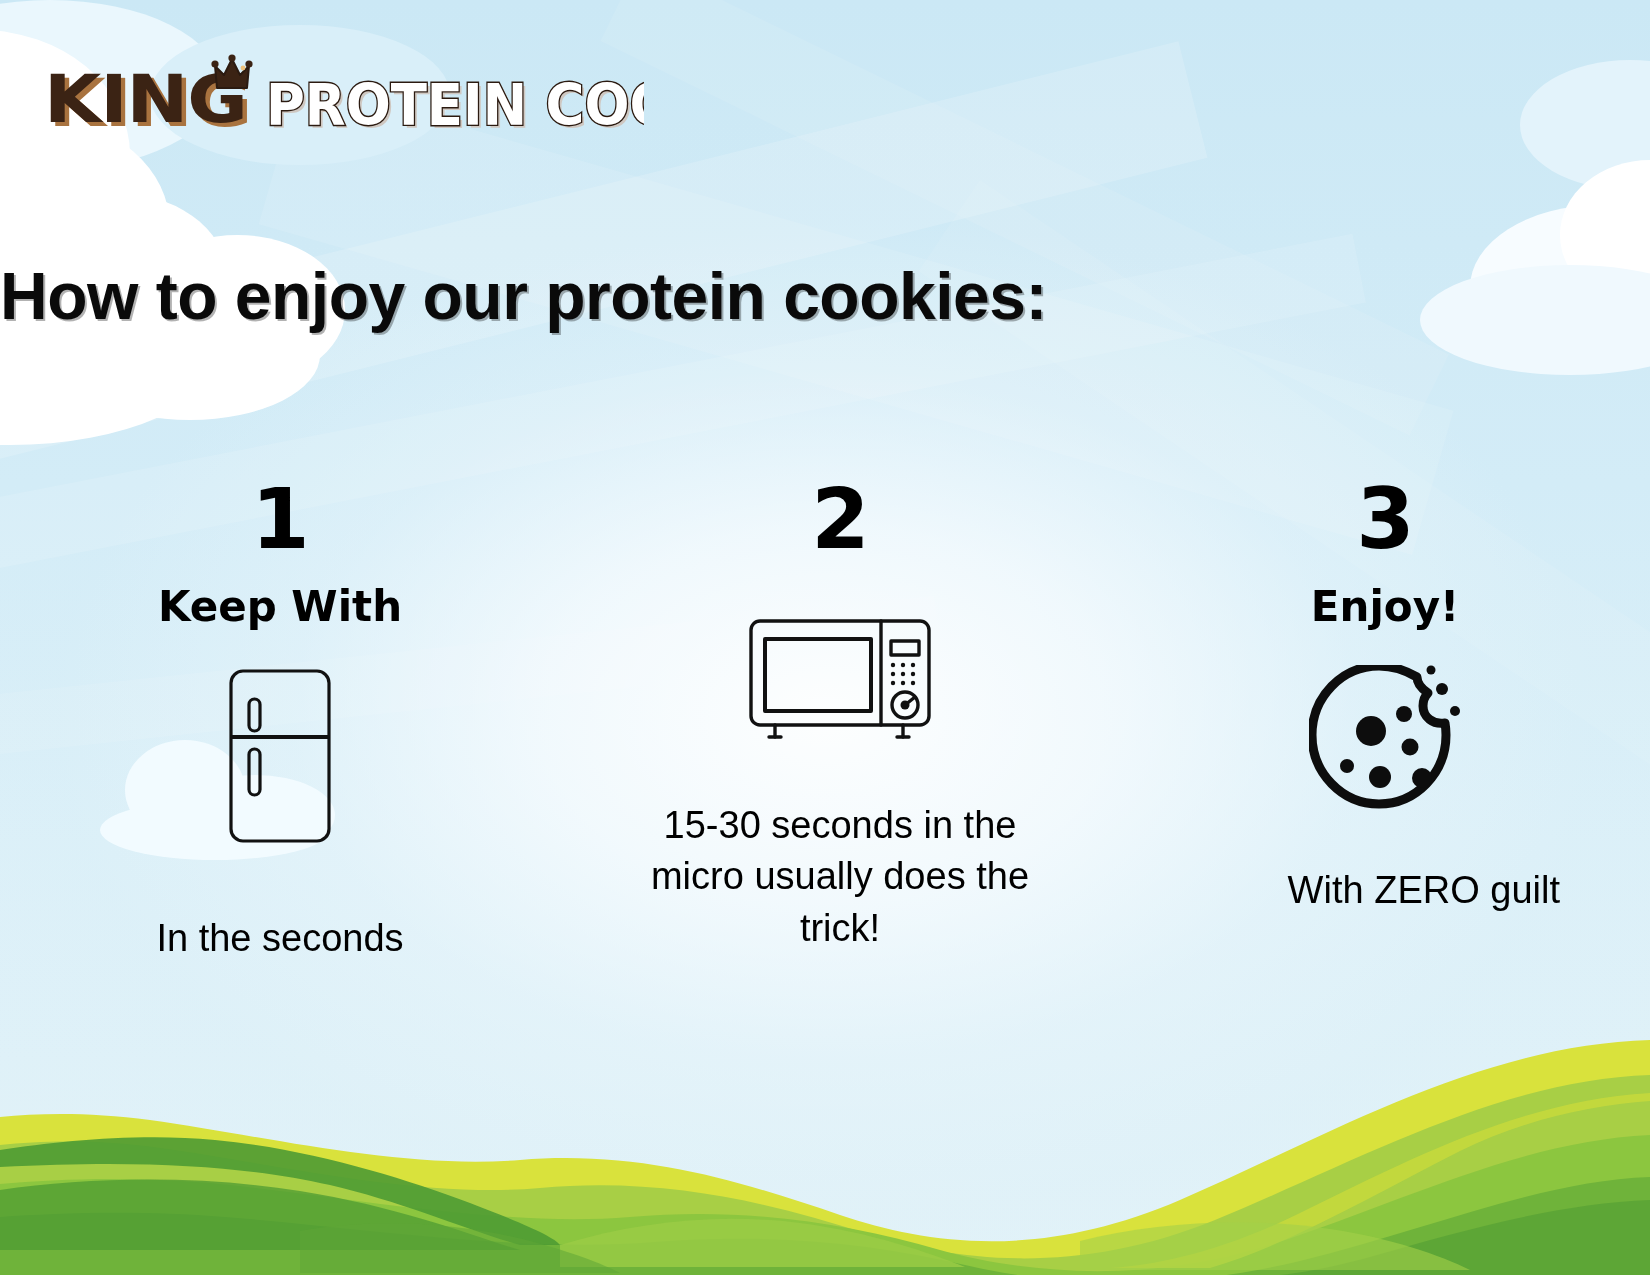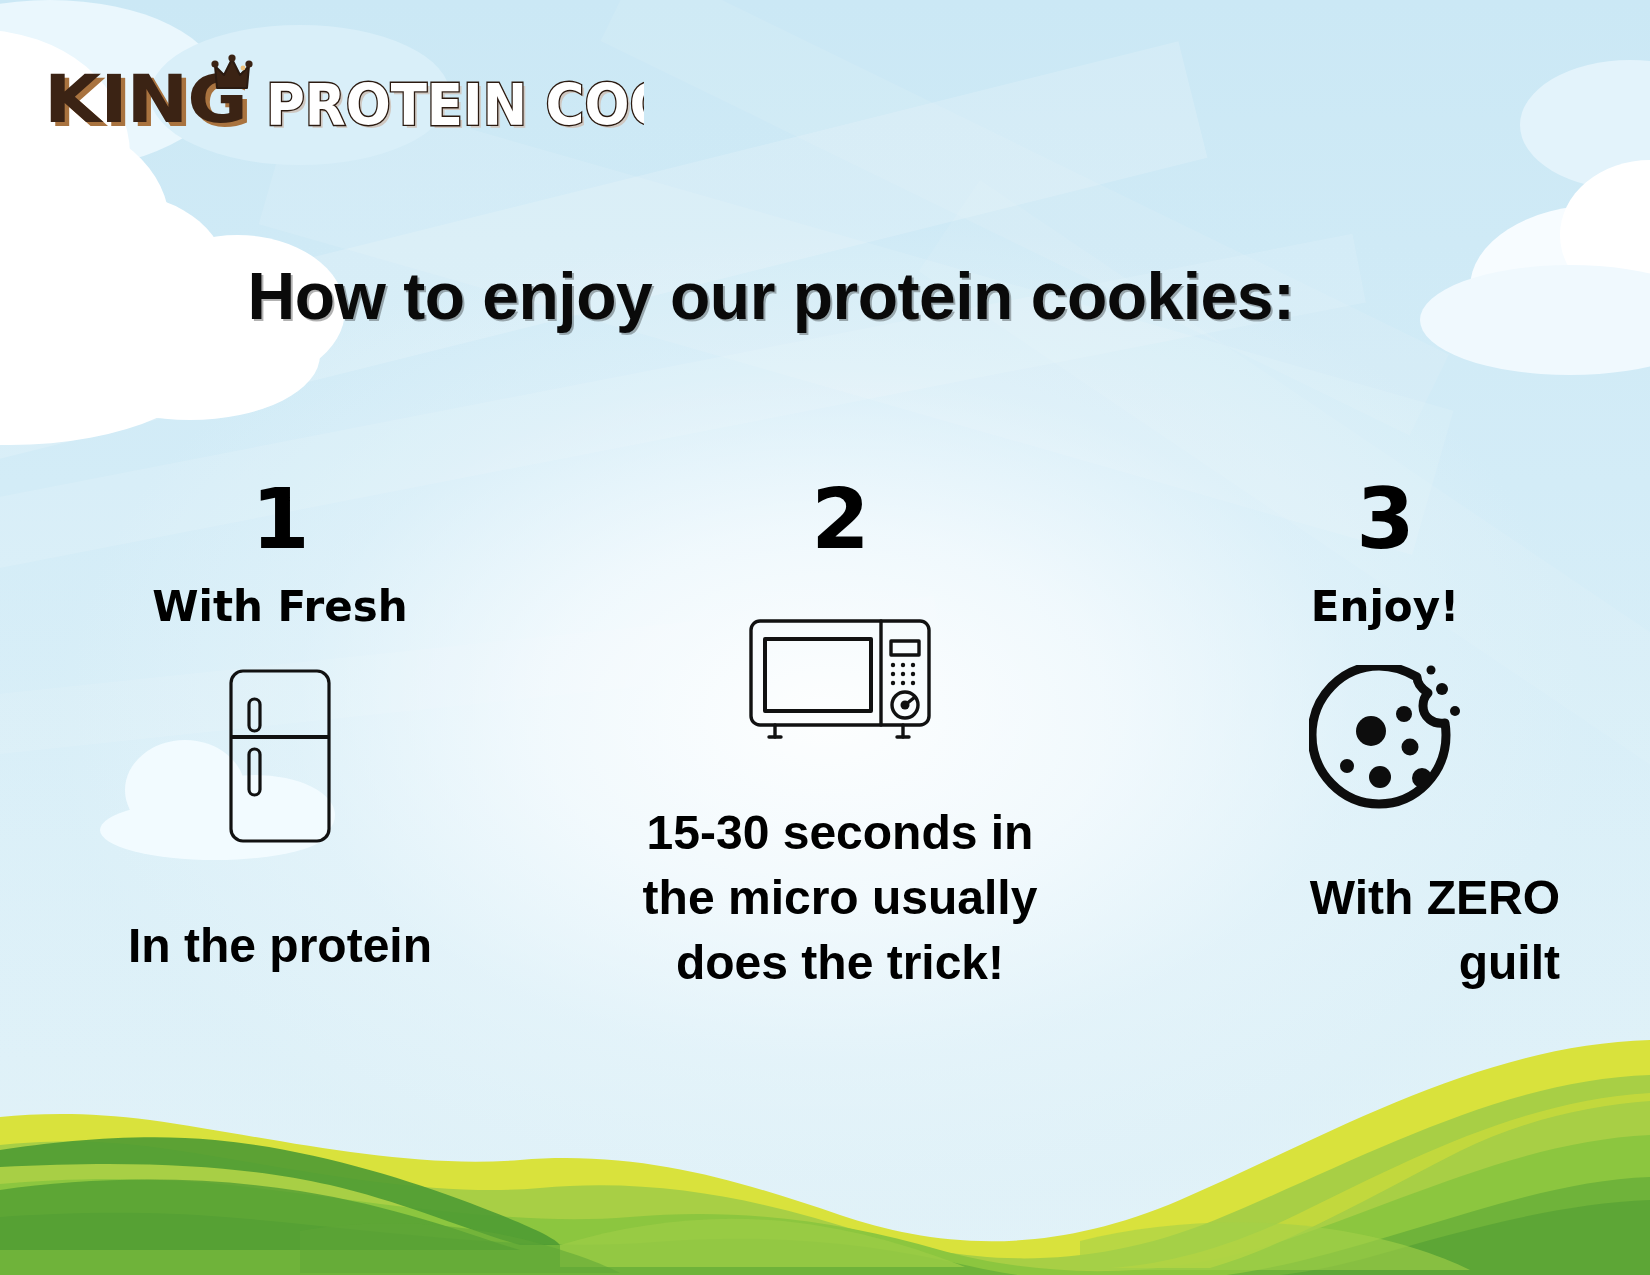--- a/index.html
+++ b/index.html
@@ -72,21 +72,20 @@
   .logo{
     position:absolute; left:44px; top:56px;
     height:80px;
     display:flex; align-items:flex-end;
   }
   .logo svg{ display:block; }
 
   
   .headline{
     position:absolute; left:0; top:258px; width:1542px;
-    text-align:center;
     font-family:"Liberation Sans", sans-serif;
     font-weight:700;
     font-size:66px;
     letter-spacing:-0.5px;
     color:#0a0a0a;
     text-shadow:2px 2px 0 rgba(0,0,0,.30);
     white-space:nowrap;
   }
 
   
@@ -121,22 +120,22 @@
   .step-icon{
     height:190px;
     display:flex; align-items:center; justify-content:center;
     margin-top:26px;
   }
   .step-icon svg{ display:block; }
 
   .step-desc{
     text-align:center;
     font-family:"Liberation Sans", sans-serif;
-    font-weight:700;
-    font-size:48px;
+    font-weight:400;
+    font-size:38px;
     line-height:1.36;
     color:#000;
     margin-top:18px;
   }
   .step.s1 .step-desc{ margin-top:62px; }
   .step.s2 .step-desc{ margin-top:24px; padding:0 60px; }
   .step.s3 .step-desc{ margin-top:30px; padding:0 90px;text-align:right; }
 
   .step.s1 .step-icon{ margin-top:30px; }
   .step.s3 .step-icon{ margin-top:14px; }
@@ -226,32 +225,32 @@
       </g>
     </svg>
   </div>
 
   <div class="headline">How to enjoy our protein cookies:</div>
 
   <div class="steps">
 
     <div class="step s1">
       <div class="step-num">1</div>
-      <div class="step-title">With Fresh</div>
+      <div class="step-title">Keep With</div>
       <div class="step-icon">
         <svg width="110" height="178" viewBox="0 0 110 178">
           <g fill="none" stroke="#111" stroke-width="3.2" stroke-linejoin="round">
             <rect x="6" y="4" width="98" height="170" rx="12" ry="12"></rect>
             <line x1="6" y1="70" x2="104" y2="70" stroke-width="4"></line>
             <rect x="24" y="32" width="11" height="32" rx="5.5" ry="5.5"></rect>
             <rect x="24" y="82" width="11" height="46" rx="5.5" ry="5.5"></rect>
           </g>
         </svg>
       </div>
-      <div class="step-desc">In the protein</div>
+      <div class="step-desc">In the seconds</div>
     </div>
 
     <div class="step s2">
       <div class="step-num">2</div>
       <div class="step-icon">
         <svg width="186" height="128" viewBox="0 0 186 128">
           <g fill="none" stroke="#111" stroke-width="3.4" stroke-linejoin="round" stroke-linecap="round">
 
             <rect x="4" y="4" width="178" height="104" rx="9" ry="9"></rect>
 

